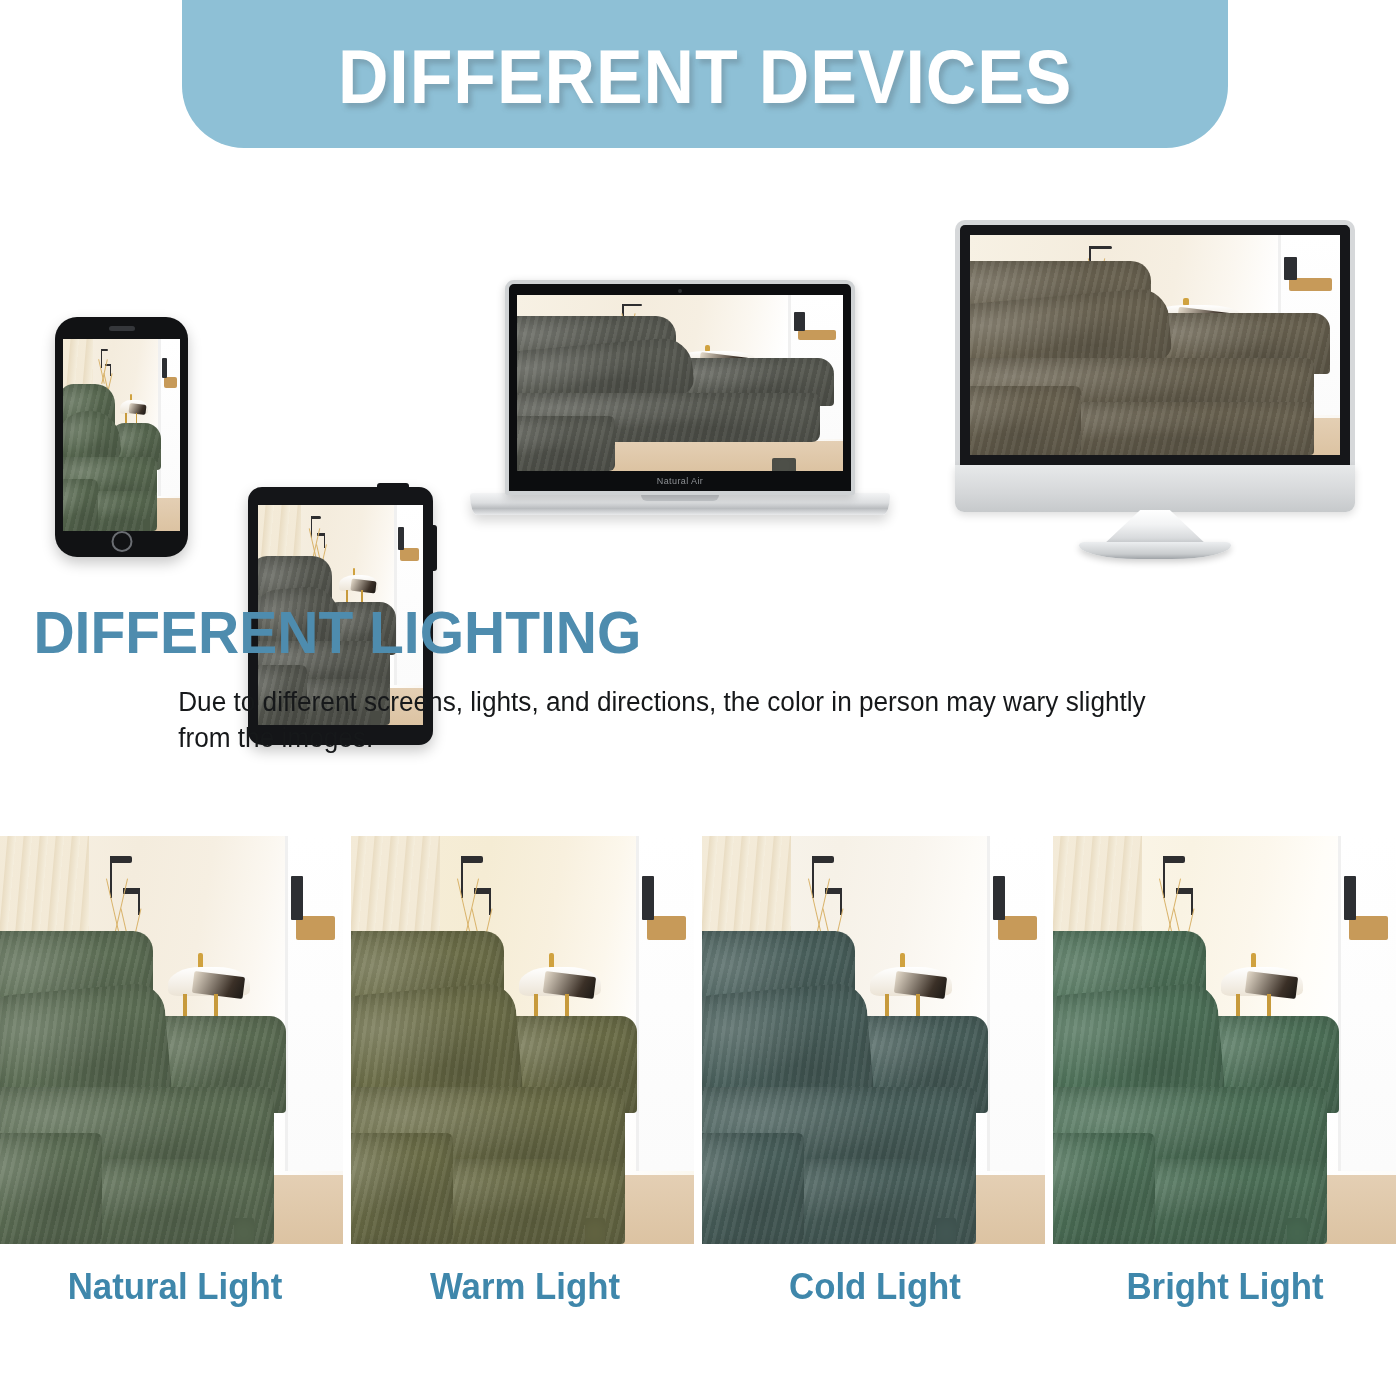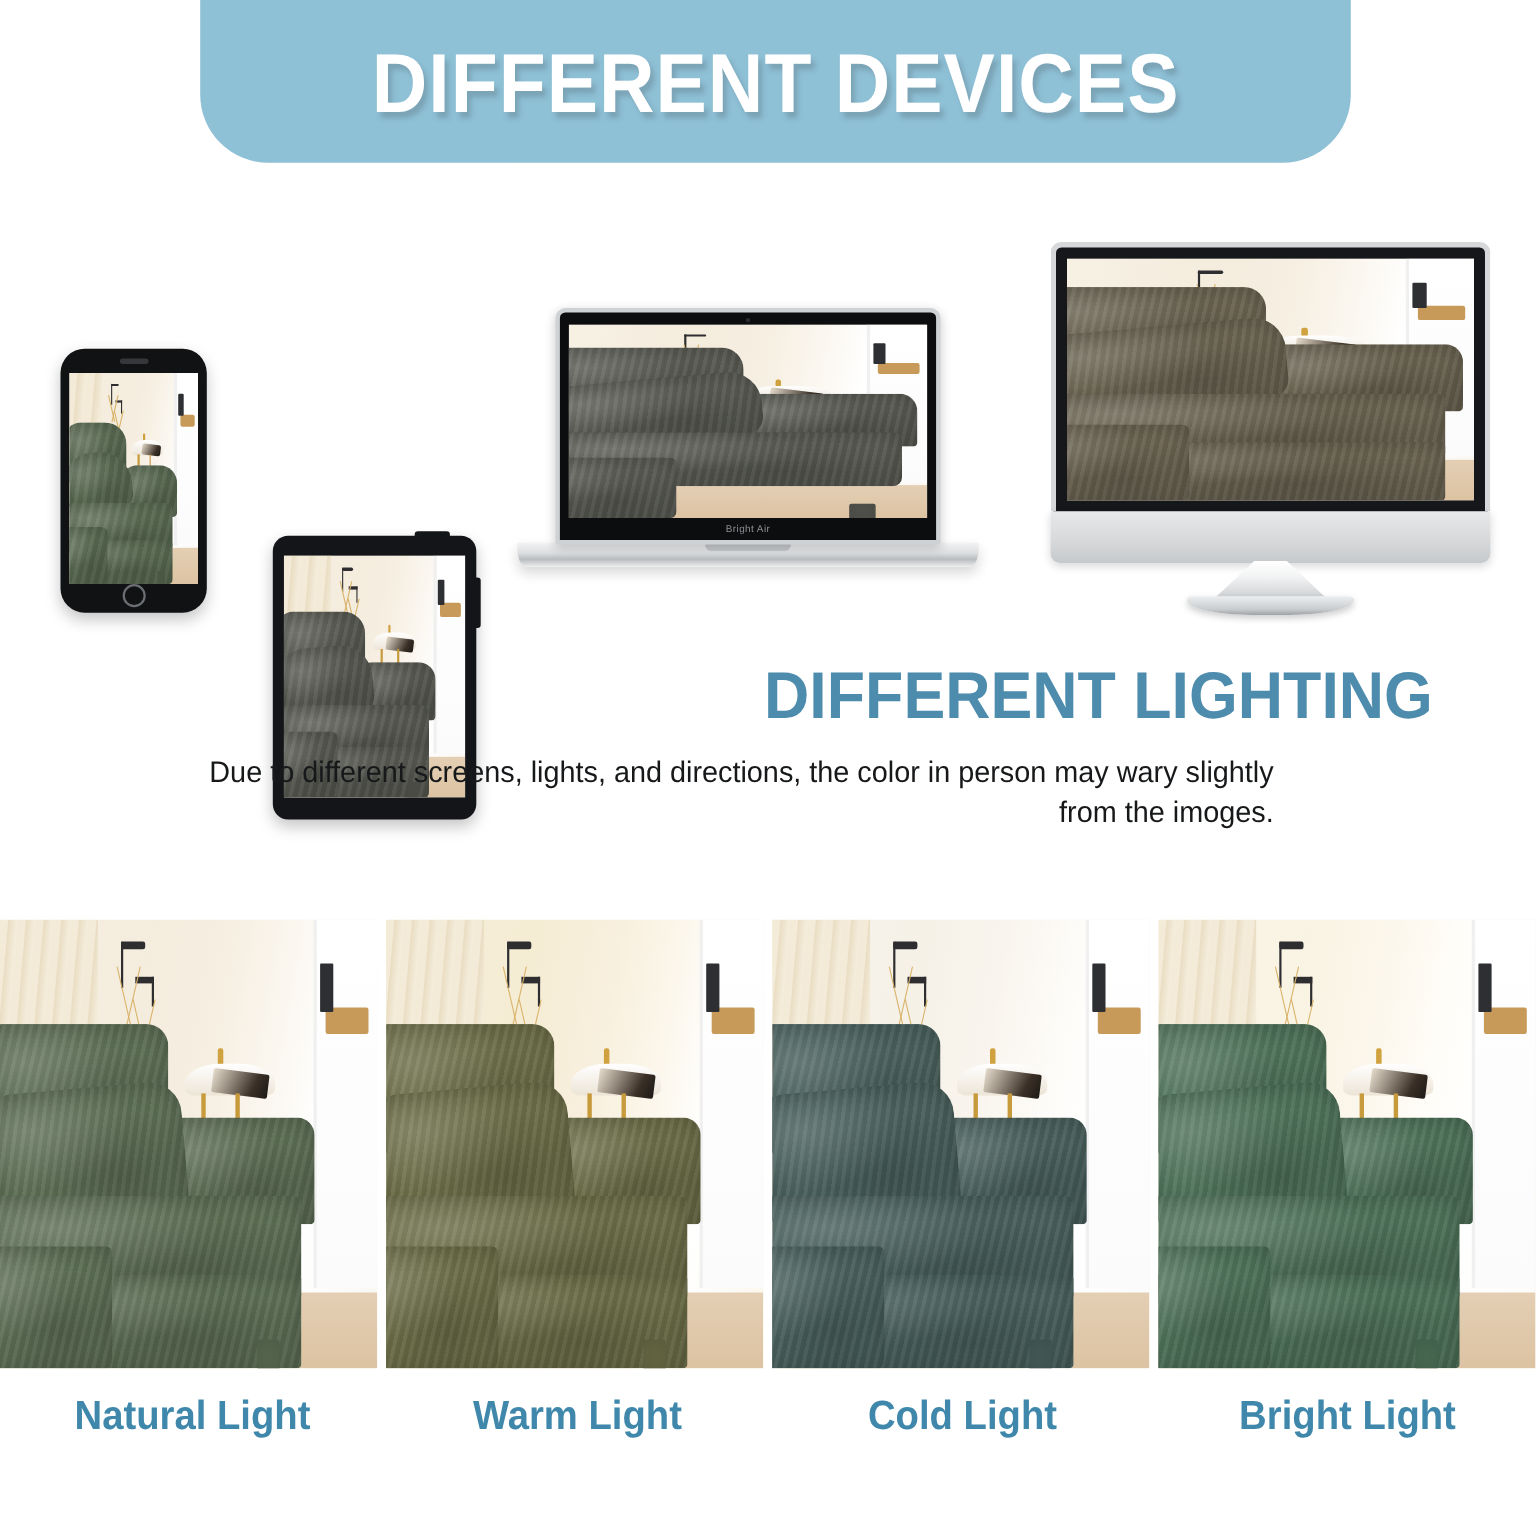--- a/index.html
+++ b/index.html
@@ -266,21 +266,21 @@
   #device-monitor .foot{
     position:absolute;left:50%;top:322px;transform:translateX(-50%);
     width:152px;height:17px;
     background:linear-gradient(180deg,#eceef0 0%,#c9ccce 70%,#9fa3a7 100%);
     border-radius:6px 6px 46% 46%/4px 4px 95% 95%;
     box-shadow:0 3px 7px rgba(0,0,0,.20);
   }
 
   
   #lighting-section{
-    position:absolute;left:0;top:600px;width:1336px;text-align:right;
+    position:absolute;left:0;top:600px;width:1336px;text-align:left;
   }
   #lighting-title{
     color:#4e8cae;
     font-size:60px;
     font-weight:bold;
     letter-spacing:0px;
     transform:scaleX(.95);
     margin:0;
     line-height:1.1;
   }
@@ -434,21 +434,21 @@
           <div class="sofa" style="left:-12%;width:105%;height:92%;">
             <div class="back"></div>
               <div class="arm"></div>
               <div class="bolster"></div>
             <div class="seat"></div>
               <div class="ottoman"></div>
             <div class="foot"></div>
           </div>
         </div>
       </div>
-      <div class="brand">Bright Air</div>
+      <div class="brand">Natural Air</div>
     </div>
   </div>
 
   <div id="device-monitor">
     <div class="frame">
       <div class="screen">
         <div class="room tone-brown" style="width:100%;height:100%;">
           <div class="room-wall"></div>
           <div class="room-shelf"></div>
           <div class="room-floor"></div>

